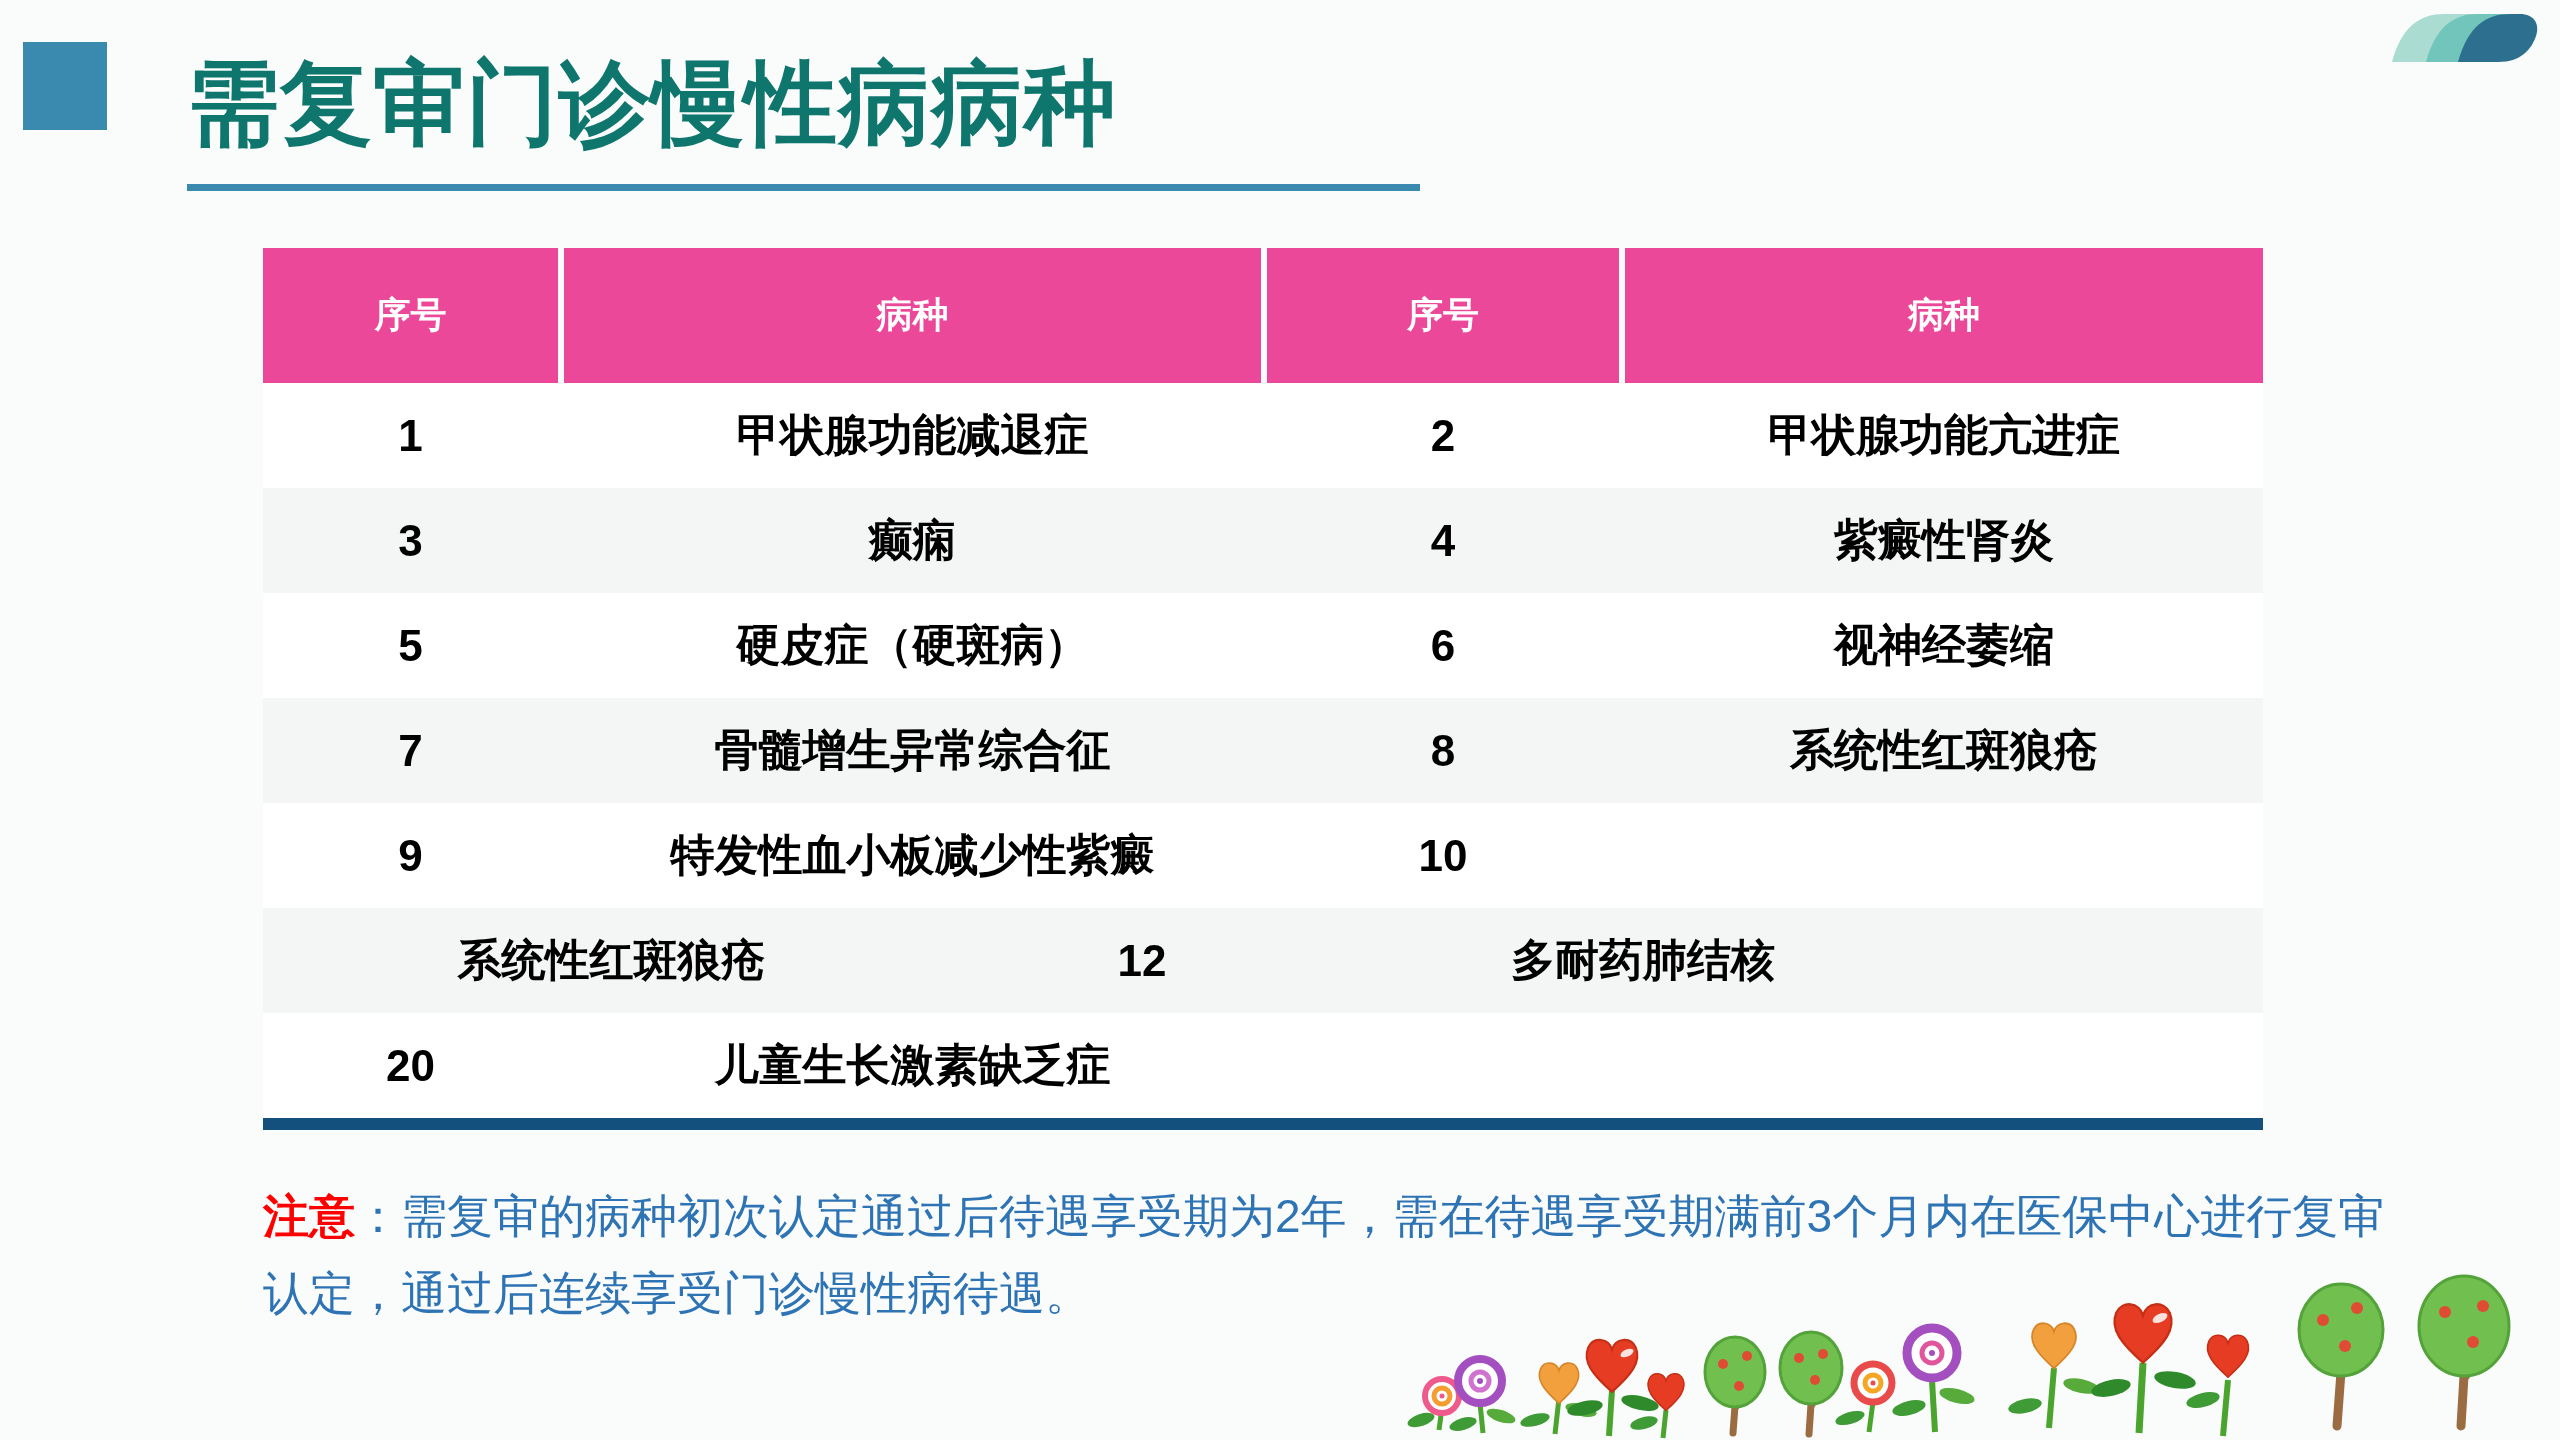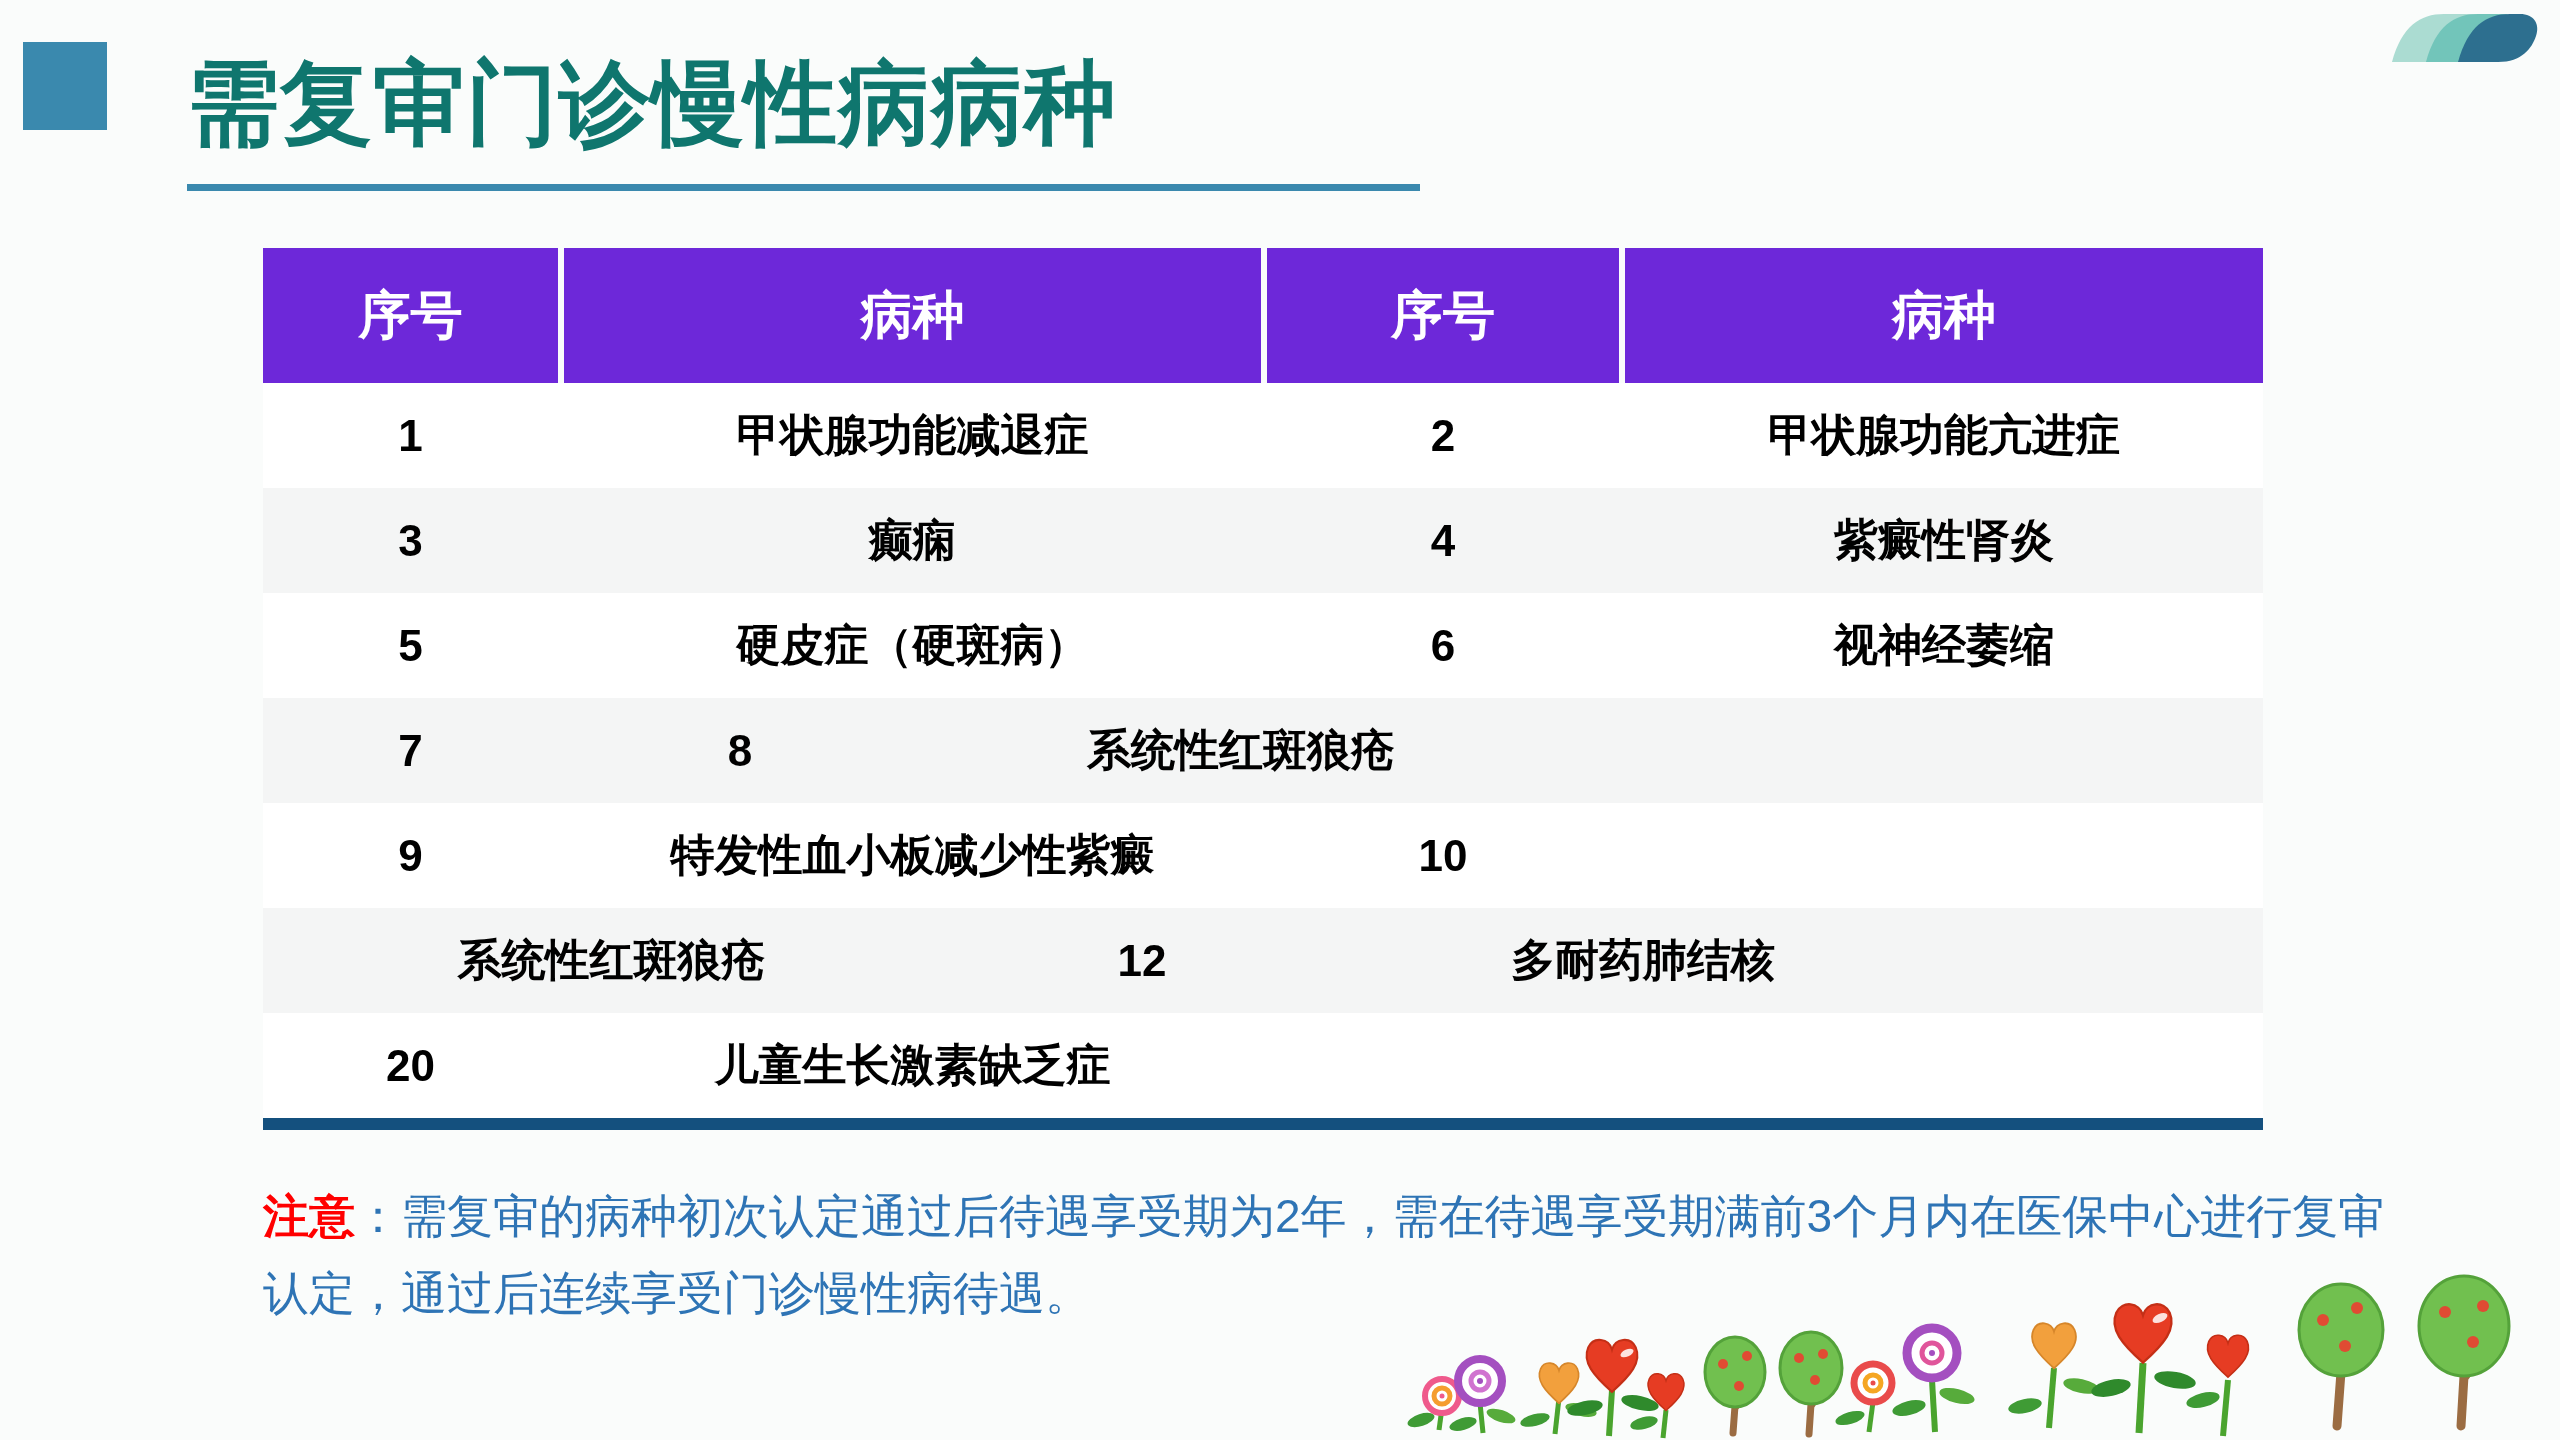--- a/index.html
+++ b/index.html
@@ -14,21 +14,21 @@
     position:absolute;left:187px;top:44px;height:118px;line-height:118px;
     font-size:92px;font-weight:bold;color:#0f766e;letter-spacing:1px;white-space:nowrap;
   }
   .title-underline{position:absolute;left:187px;top:184px;width:1233px;height:7px;background:#3a89ae;}
   
   .swoosh{position:absolute;right:14px;top:6px;width:160px;height:60px;}
   
   .table{position:absolute;left:263px;top:248px;width:2000px;}
   .thead{display:flex;gap:6px;height:135px;}
   .th{
-    background:#6d28d9;color:#ffffff;font-weight:bold;font-size:52px;
+    background:#ec4899;color:#ffffff;font-weight:bold;font-size:36px;
     display:flex;align-items:center;justify-content:center;
   }
   .tr{display:flex;gap:6px;height:105px;}
   .tr.odd{background:#ffffff;}
   .tr.even{background:#f4f5f5;}
   .td{
     color:#000000;font-weight:bold;font-size:44px;
     display:flex;align-items:center;justify-content:center;white-space:nowrap;
   }
   .c1{flex:0 0 295px;}
@@ -79,20 +79,21 @@
     <div class="td c4">紫癜性肾炎</div>
   </div>
   <div class="tr odd">
     <div class="td c1">5</div>
     <div class="td c2">硬皮症（硬斑病）</div>
     <div class="td c3">6</div>
     <div class="td c4">视神经萎缩</div>
   </div>
   <div class="tr even">
     <div class="td c1">7</div>
+    <div class="td c2">骨髓增生异常综合征</div>
     <div class="td c3">8</div>
     <div class="td c4">系统性红斑狼疮</div>
   </div>
   <div class="tr odd">
     <div class="td c1">9</div>
     <div class="td c2">特发性血小板减少性紫癜</div>
     <div class="td c3">10</div>
   </div>
   <div class="tr even">
     <div class="td c2">系统性红斑狼疮</div>

